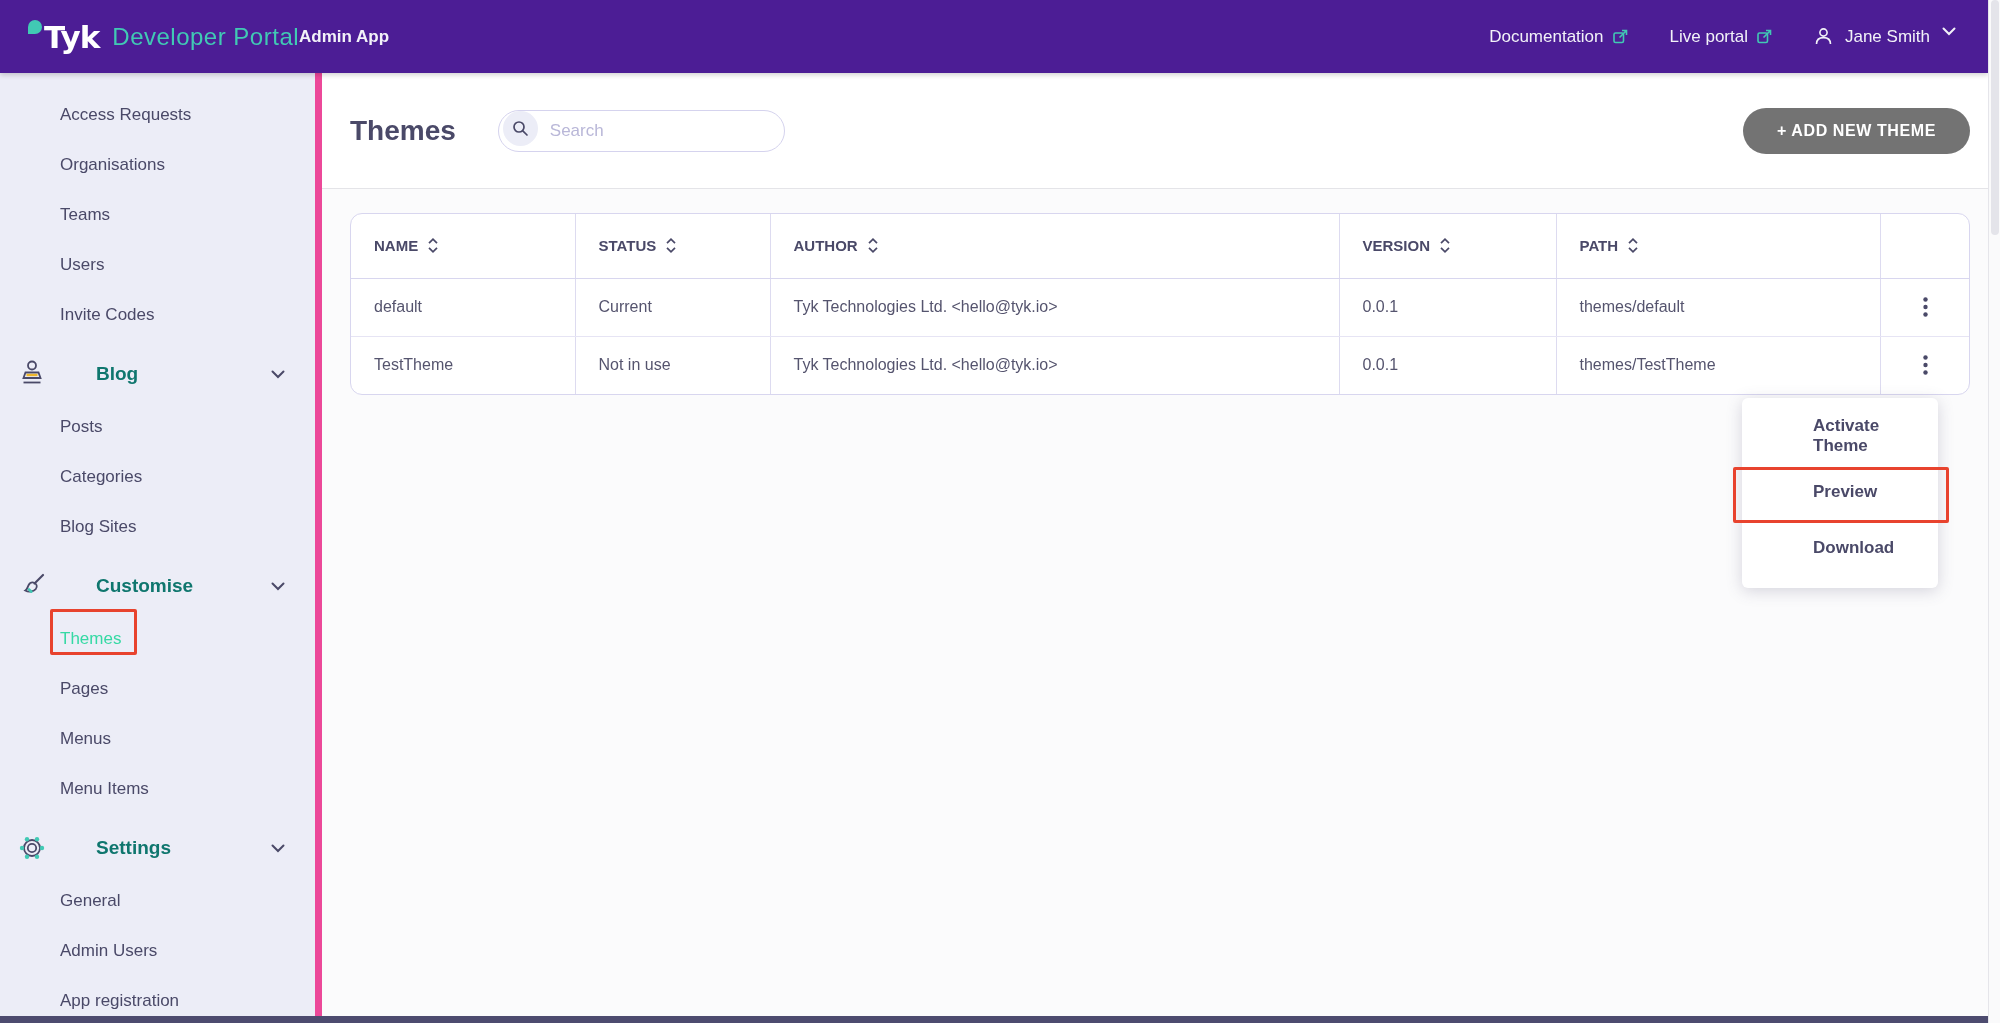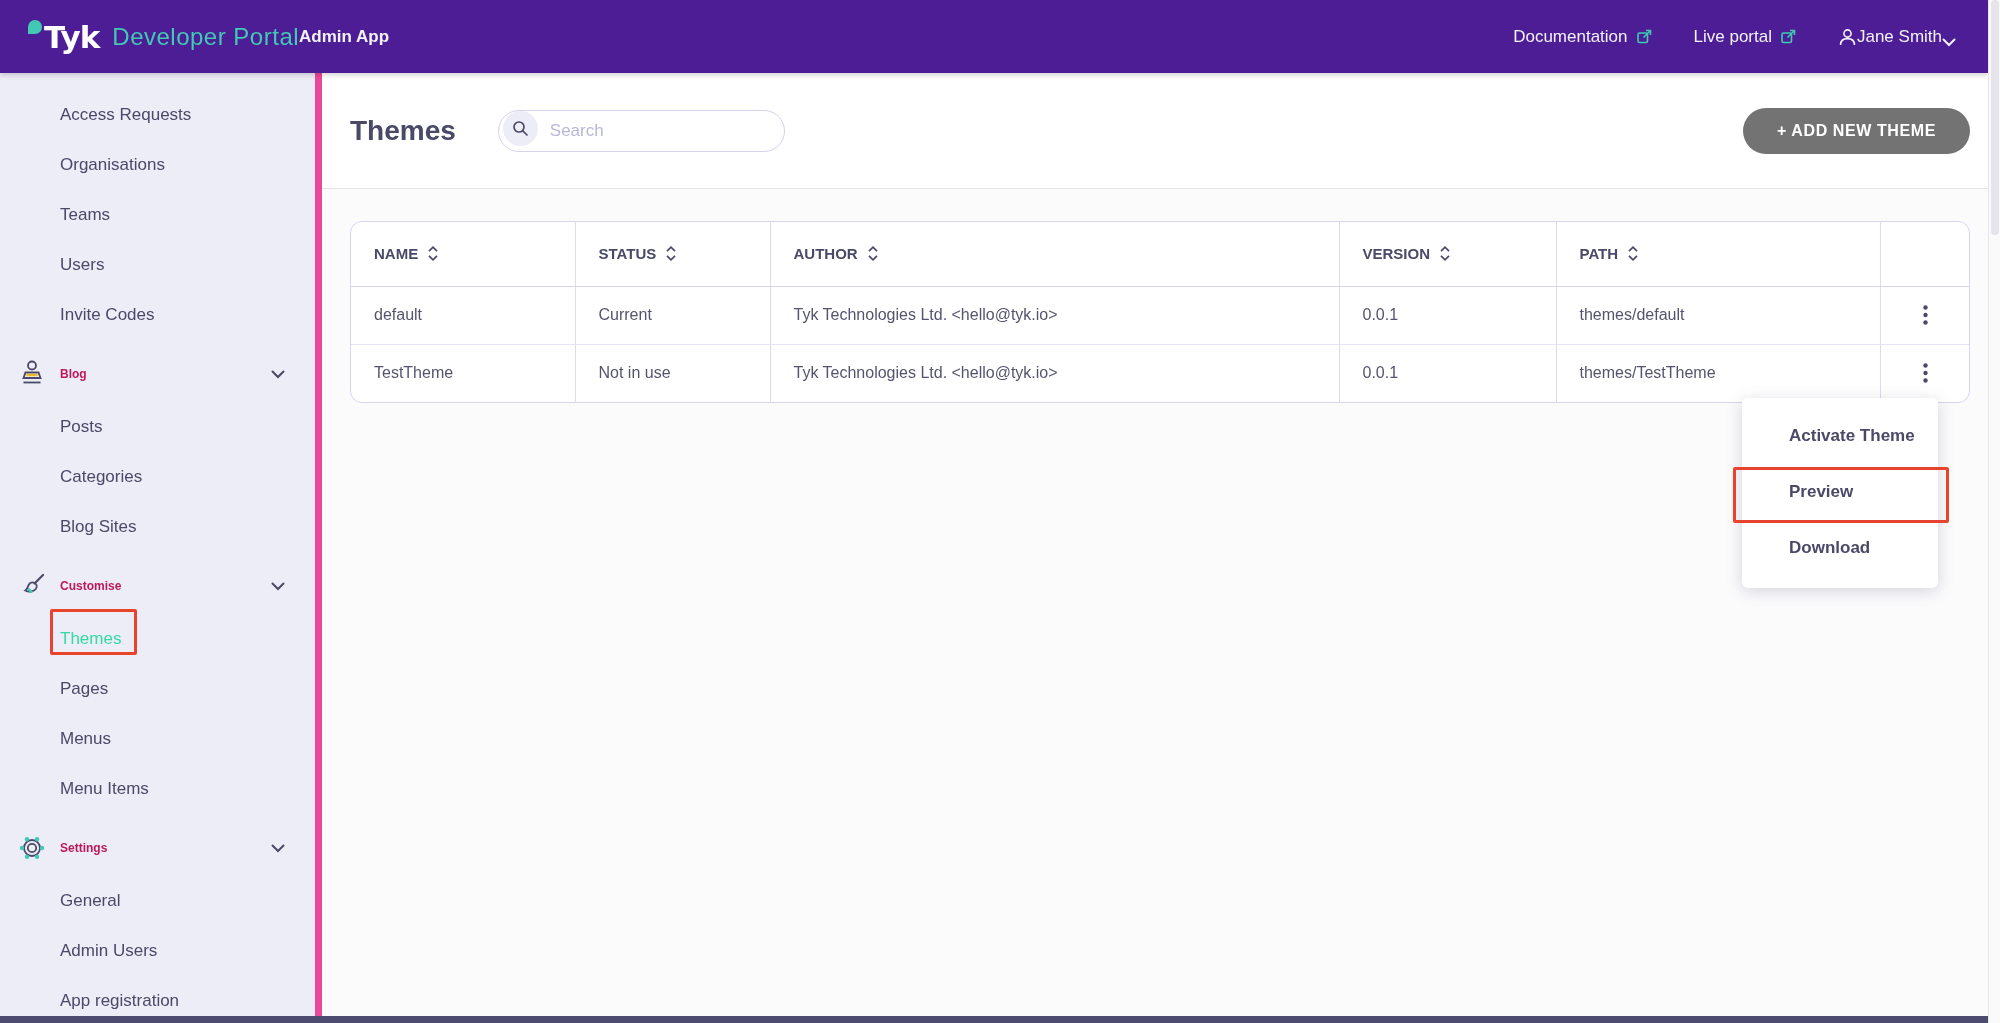--- a/index.html
+++ b/index.html
@@ -16,33 +16,33 @@
           border-radius:50% 50% 0 50%; transform:rotate(90deg);
           position:relative; top:-10px; margin-right:2px; }
   .brand { color:#fff; font-family:"DejaVu Sans", sans-serif; font-size:31px;
            font-weight:700; letter-spacing:-1px; }
   .product { color:#41C9B4; font-size:24px; font-weight:400; margin-left:13px;
              letter-spacing:.5px; }
   .applabel { color:#F2F2F8; font-size:17px; font-weight:600; }
   .topnav { display:flex; align-items:center; margin-left:auto; margin-right:32px; gap:42px; }
   .toplink { display:flex; align-items:center; gap:9px; color:#F2F2F8;
              font-size:17px; cursor:pointer; }
-  .userbox { display:flex; align-items:flex-end; gap:0; color:#F2F2F8; font-size:17px; }
+  .userbox { display:flex; align-items:flex-start; gap:12px; color:#F2F2F8; font-size:17px; }
 
   
   .sidebar { position:absolute; left:0; top:73px; width:322px; height:943px;
              background:#ECEDF7; border-right:7px solid #ec4899;
              padding-top:17px; z-index:2; }
   .side-item { height:50px; display:flex; align-items:center; padding-left:60px;
                font-size:17px; font-weight:500; color:#4A4968; cursor:pointer; }
   .side-item.active { color:#35D9A4; }
   .side-section { height:50px; display:flex; align-items:center; padding-left:16px;
                   margin-top:9px; margin-bottom:3px; cursor:pointer; }
   .side-icon { width:32px; display:flex; justify-content:center; margin-right:12px; }
-  .side-section-label { font-size:12px; font-weight:700; color:#be185d; }
+  .side-section-label { font-size:19px; font-weight:700; color:#0f766e;margin-left:36px; }
   .chev { margin-left:auto; margin-right:30px; display:flex; }
 
   
   .main { position:absolute; left:322px; top:73px; width:1666px; height:943px;
           background:#FBFBFC; }
   .page-head { height:116px; background:#fff; border-bottom:1px solid #E4E4E8;
                display:flex; align-items:center; }
   .page-title { font-size:28px; font-weight:700; color:#4A4968; margin-left:28px; }
   .searchbox { margin-left:42px; width:287px; height:42px; background:#fff;
                border:1.5px solid #D5D3EE; border-radius:21px; display:flex;
@@ -52,38 +52,38 @@
   .searchbox input { border:none; outline:none; background:transparent;
                      margin-left:12px; font-size:17px; color:#4A4968; width:210px;
                      font-family:"Liberation Sans", sans-serif; }
   .searchbox input::placeholder { color:#B9B7D8; }
   .add-btn { margin-left:auto; margin-right:18px; height:46px; padding:0 34px;
              background:#737373; border:none; border-radius:23px; color:#fff;
              font-size:16px; font-weight:700; letter-spacing:.6px; cursor:pointer;
              font-family:"Liberation Sans", sans-serif; }
 
   
-  .table-wrap { position:absolute; left:28px; top:148px; width:1620px;
+  .table-wrap { position:absolute; left:28px; top:140px; width:1620px;
                 border:1px solid #D8D6EF; border-radius:12px; background:#fff;
                 overflow:hidden; }
   table { width:100%; border-collapse:collapse; table-layout:fixed; }
   th, td { text-align:left; padding-left:23px; }
   th { height:64px; font-size:15px; font-weight:700; color:#4A4968;
        border-bottom:1px solid #D8D6EF; }
   td { height:58px; font-size:16px; color:#55546E; }
   tr.rowline td { border-bottom:1px solid #E6E4F4; }
   th:not(:last-child), td:not(:last-child) { border-right:1px solid #DDDBF0; }
   .th-inner { display:flex; align-items:center; gap:9px; }
   .kebab-cell { text-align:center; padding-left:0; }
   .kebab { background:none; border:none; cursor:pointer; padding:6px 10px; }
 
   
   .ctx-menu { position:absolute; left:1742px; top:398px; width:196px; height:190px;
               background:#fff; border-radius:6px; z-index:8;
-              box-shadow:0 3px 16px rgba(77,75,111,.22); padding-top:10px; }
+              box-shadow:0 3px 16px rgba(77,75,111,.22); padding-top:10px;padding-left:24px; }
   .ctx-item { height:56px; display:flex; align-items:center; padding-left:47px;
               font-size:17px; font-weight:600; color:#4A4968; cursor:pointer; }
 
   
   .annot { position:absolute; border:3px solid #E8432E; border-radius:2px;
            z-index:12; pointer-events:none; }
   #annot-sidebar { left:50px; top:609px; width:87px; height:46px; }
   #annot-menu { left:1733px; top:467px; width:216px; height:56px; }
 
   

